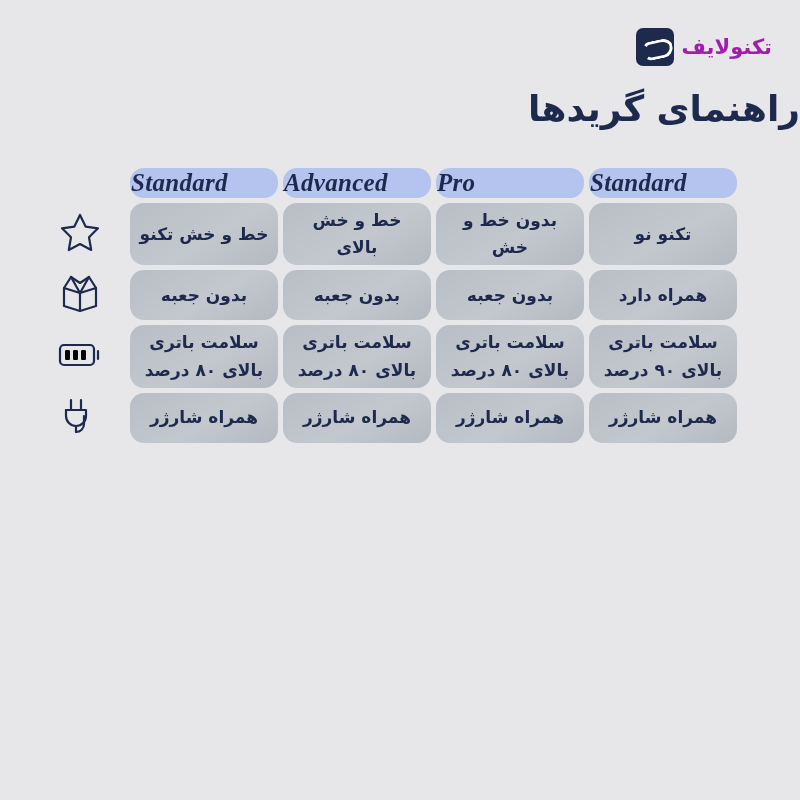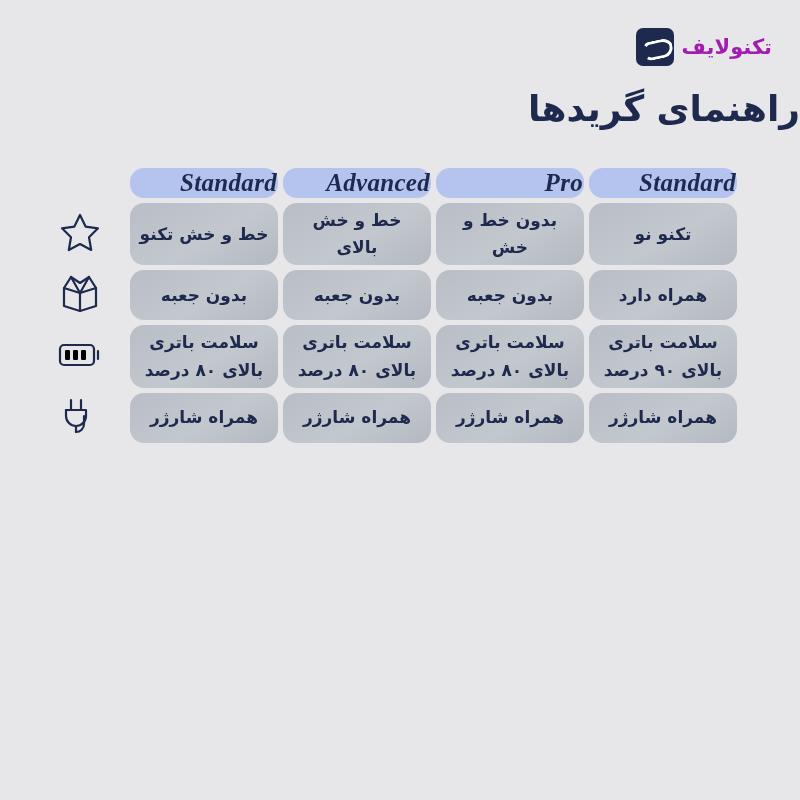--- a/index.html
+++ b/index.html
@@ -85,21 +85,21 @@
   table.grid td.hcell,
   table.grid td.cell {
     width: 148px;
     height: 0;
   }
 
   .hcell {
     background: #b4c4ef;
     border-radius: 14px;
     height: 88px;
-    text-align: right;
+    text-align: left;
     vertical-align: middle;
     color: #1d2a4d;
     font-size: 25px;
     font-weight: bold;
     font-style: italic;
     font-family: "Liberation Serif", serif;
     letter-spacing: 0.3px;
   }
 
   .cell {

